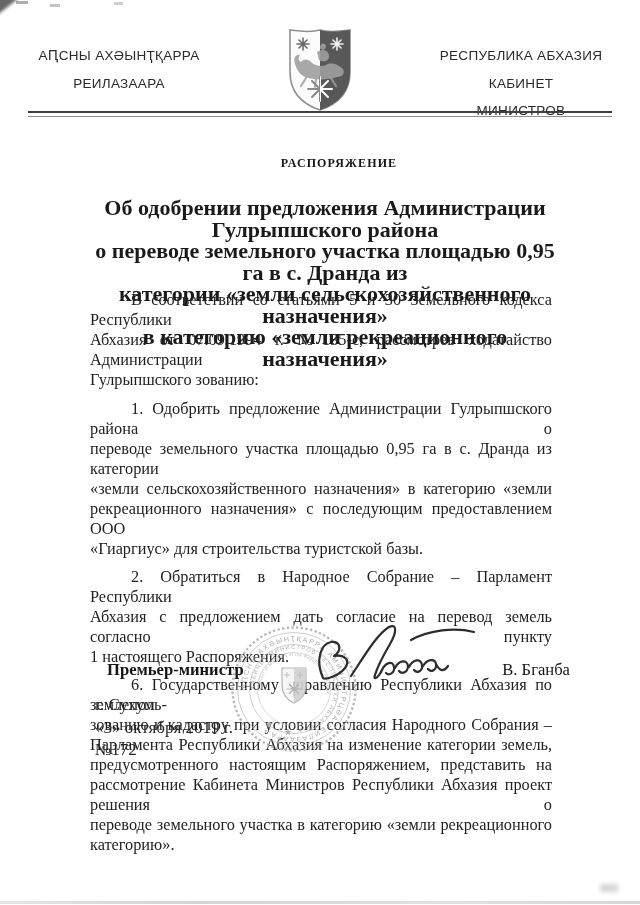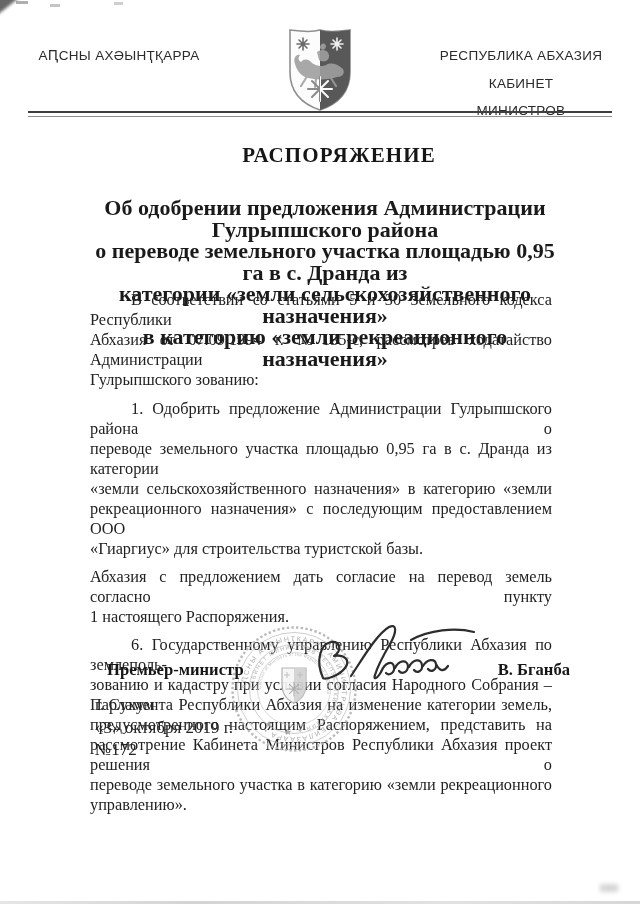--- a/index.html
+++ b/index.html
@@ -8,36 +8,36 @@
   .abs{position:absolute;}
   
   .hdr{font-family:"Liberation Sans","DejaVu Sans",sans-serif;font-size:13.5px;
        color:#2a2a2a;text-align:center;line-height:27.5px;letter-spacing:.3px;margin-top:16px;}
   #hdr-left{left:30px;top:26px;width:178px;}
   #hdr-right{left:433px;top:26px;width:176px;}
   #emblem{left:286px;top:27px;}
   #rule{left:28px;top:111px;width:584px;height:3px;
         border-top:2.5px solid #3f3f3f;border-bottom:1.5px solid #8e8e8e;}
   
-  #title{left:100px;top:143px;width:478px;text-align:center;font-weight:bold;
-         font-size:21px;letter-spacing:1.1px;color:#161616;}
+  #title{left:100px;top:156px;width:478px;text-align:center;font-weight:bold;
+         font-size:12px;letter-spacing:1.1px;color:#161616;}
   #subtitle{left:86px;top:197px;width:478px;text-align:center;font-weight:bold;
             font-size:22px;line-height:21.5px;color:#1a1a1a;}
   
   #bodytext{left:82px;top:282px;width:478px;font-size:16.3px;line-height:20px;
             color:#222;}
   .para{margin:8px;}
   .para.gap-after{margin-bottom:9px;}
   .ln{text-align:justify;text-align-last:justify;white-space:normal;}
   .ln.first{text-indent:41px;}
   .ln.last{text-align-last:left;}
   
   #post{left:107px;top:660px;font-size:16.6px;font-weight:bold;color:#161616;z-index:4;}
   #signername{left:460px;top:660px;width:110px;text-align:right;font-size:16.6px;
-              font-weight:bold;color:#161616;z-index:4;}
+              font-weight:normal;color:#161616;z-index:4;}
   #stamp{left:229px;top:624px;z-index:1;opacity:.92;}
   #autograph{left:311px;top:618px;z-index:3;}
   #footerblock{left:95px;top:694px;font-size:17px;line-height:22.7px;color:#242424;z-index:4;}
   #art-corner{left:-12px;top:-7px;width:34px;height:14px;transform:rotate(-38deg);
               background:#4c4c4c;filter:blur(1.4px);opacity:.85;}
   #art-m1{left:16px;top:1px;width:12px;height:3px;background:#6f6f6f;opacity:.55;filter:blur(.6px);}
   #art-m2{left:50px;top:4px;width:10px;height:3px;background:#7d7d7d;opacity:.45;filter:blur(.6px);}
   #art-m3{left:114px;top:2px;width:9px;height:3px;background:#8a8a8a;opacity:.4;filter:blur(.6px);}
   #art-bottom{left:0;top:901px;width:640px;height:2.5px;opacity:.9;
               background:linear-gradient(to right,#e3e3e3,#cfcfcf 30%,#dedede 70%,#d2d2d2);}
@@ -48,20 +48,21 @@
 
 <div class="abs" id="art-corner"></div>
 <div class="abs" id="art-m1"></div>
 <div class="abs" id="art-m2"></div>
 <div class="abs" id="art-m3"></div>
 <div class="abs" id="art-bottom"></div>
 <div class="abs" id="art-br"></div>
 
 <div class="abs hdr" id="hdr-left">
   <div>АԤСНЫ АХӘЫНҬҚАРРА</div>
+  <div>РЕИЛАЗААРА</div>
 </div>
 
 <div class="abs" id="emblem">
   <svg width="68" height="86" viewBox="0 0 68 86">
     <defs>
       <clipPath id="halfR">
           <rect x="34" y="0" width="34" height="86"></rect>
         </clipPath>
       <clipPath id="halfL">
           <rect x="0" y="0" width="34" height="86"></rect>
@@ -119,31 +120,32 @@
     <div class="ln last">Гулрыпшского зованию:</div>
   </div>
   <div class="para">
     <div class="ln first">1. Одобрить предложение Администрации Гулрыпшского района о</div>
     <div class="ln">переводе земельного участка площадью 0,95 га в с. Дранда из категории</div>
     <div class="ln">«земли сельскохозяйственного назначения» в категорию «земли</div>
     <div class="ln">рекреационного назначения» с последующим предоставлением ООО</div>
     <div class="ln last">«Гиаргиус» для строительства туристской базы.</div>
   </div>
   <div class="para">
+    <div class="ln first">2. Обратиться в Народное Собрание – Парламент Республики</div>
     <div class="ln">Абхазия с предложением дать согласие на перевод земель согласно пункту</div>
     <div class="ln last">1 настоящего Распоряжения.</div>
   </div>
   <div class="para">
     <div class="ln first">6. Государственному управлению Республики Абхазия по землеполь-</div>
     <div class="ln">зованию и кадастру при условии согласия Народного Собрания –</div>
     <div class="ln">Парламента Республики Абхазия на изменение категории земель,</div>
     <div class="ln">предусмотренного настоящим Распоряжением, представить на</div>
     <div class="ln">рассмотрение Кабинета Министров Республики Абхазия проект решения о</div>
     <div class="ln">переводе земельного участка в категорию «земли рекреационного</div>
-    <div class="ln last">управлению».</div>
+    <div class="ln last">категорию».</div>
   </div>
 </div>
 
 <div class="abs" id="stamp">
   <svg width="130" height="130" viewBox="0 0 130 130" font-family="Liberation Sans, DejaVu Sans, sans-serif">
     <defs>
       <path id="sp-outer" d="M65,65 m-48,0 a48,48 0 1 1 96,0 a48,48 0 1 1 -96,0"></path>
       <path id="sp-middle" d="M65,65 m-40,0 a40,40 0 1 1 80,0 a40,40 0 1 1 -80,0"></path>
       <path id="sp-inner" d="M65,65 m-33,0 a33,33 0 1 1 66,0 a33,33 0 1 1 -66,0"></path>
     </defs>

